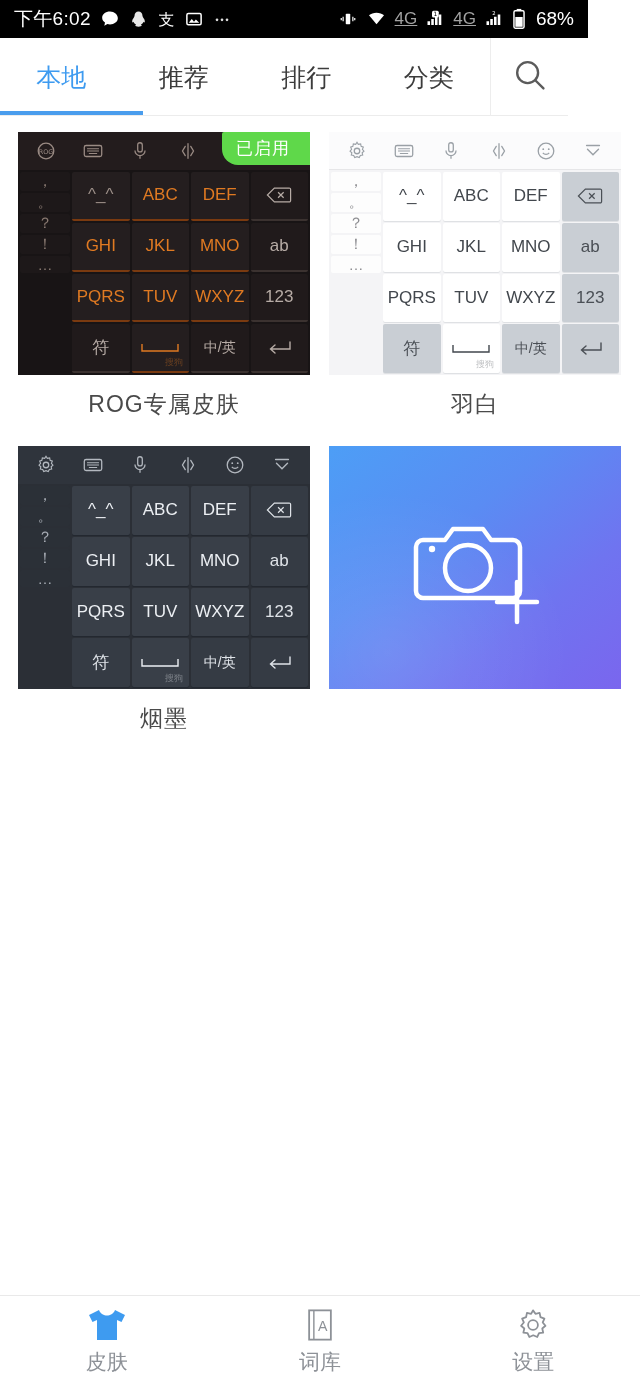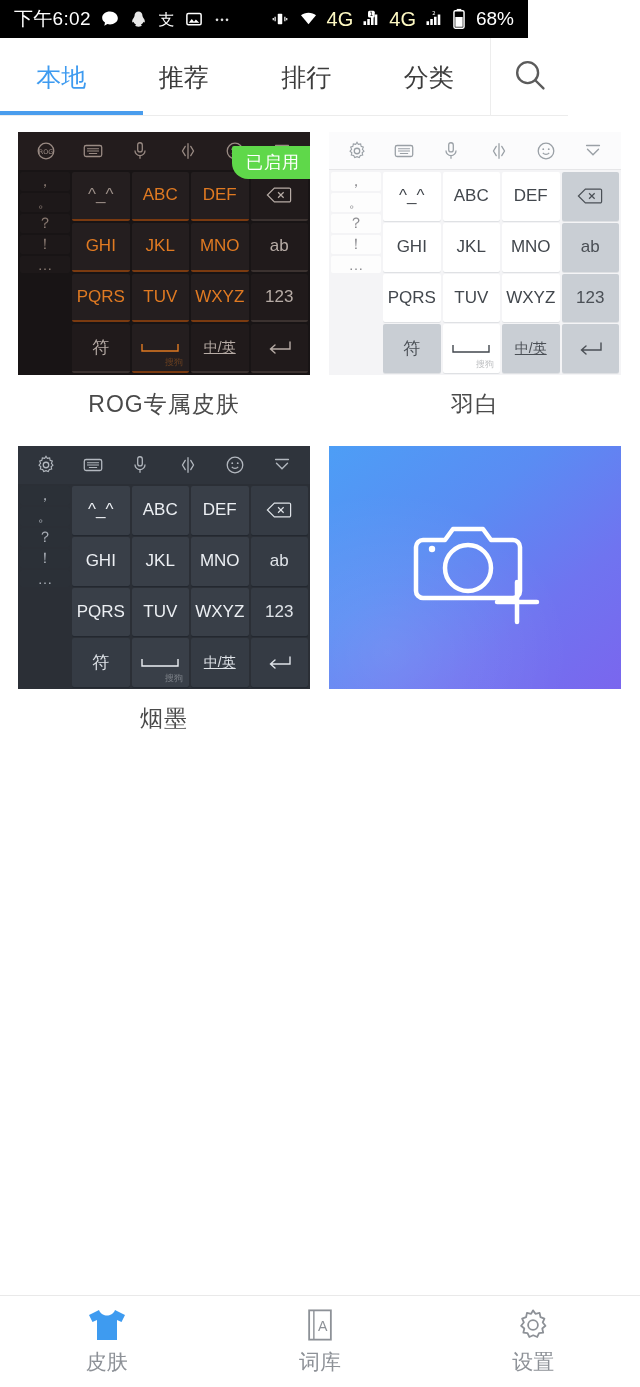--- a/index.html
+++ b/index.html
@@ -5,31 +5,31 @@
   * { box-sizing: border-box; margin: 0; padding: 0; }
   html, body {
     width: 640px; height: 1387px;
     font-family: "Liberation Sans", "DejaVu Sans", sans-serif;
     background: #ffffff;
     overflow: hidden;
   }
 
   
   .statusbar {
-    height: 38px; width: 528px;
+    height: 38px; width: 588px;
     background: #000000;
     display: flex; align-items: center;
     padding: 0 14px;
     color: #ffffff;
   }
   .sb-left { display: flex; align-items: center; gap: 9px; flex: 1; }
   .sb-time { font-size: 19px; letter-spacing: .3px; color:#fff; }
   .sb-right { display: flex; align-items: center; gap: 8px; }
   .sb-ico { display:inline-flex; align-items:center; justify-content:center; }
-  .sb-text { font-size: 20px; color: #fef9c3; }
+  .sb-text { font-size: 17px; color: #a3a3a3; text-decoration: underline; }
   .sb-batt-pct { font-size: 19px; color:#fff; margin-left:2px; }
 
   
   .tabbar {
     height: 78px; width: 568px;
     background: #ffffff;
     display: flex; align-items: center;
     position: relative;
     border-bottom: 1px solid #ececec;
   }
@@ -66,24 +66,24 @@
   }
   .cap {
     text-align: center;
     font-size: 23px; color: #4a4a4a;
     padding: 14px 0 18px 0;
     letter-spacing: 1px;
   }
 
   
   .badge {
-    position: absolute; top: 14px; right: 0;
+    position: absolute; top: 0; right: 0;
     background: #5fd84a;
     color: #ffffff; font-size: 17px;
-    padding: 5px 10px 5px 14px;
+    padding: 5px 20px 5px 14px;
     border-bottom-left-radius: 16px;
     border-top-left-radius: 2px;
     letter-spacing: 1px;
     z-index: 5;
   }
 
   
   .kb { width:100%; height:100%; display:flex; flex-direction:column; }
   .kb-toolbar {
     height: 38px; display:flex; align-items:center;
@@ -97,21 +97,21 @@
     flex:1; display:grid;
     grid-template-columns: repeat(4, 1fr);
     grid-template-rows: repeat(4, 1fr);
     gap: 2px;
   }
   .key {
     display:flex; align-items:center; justify-content:center;
     font-size: 17px; position: relative;
     border-radius: 2px;
   }
-  .key.small { font-size: 14px; text-decoration: underline; }
+  .key.small { font-size: 14px; }
 
   
   .kb.rog { background:#181415; }
   .kb.rog .kb-toolbar { background:#231c1d; }
   .kb.rog .kb-col-left .key { background:#1d1819; color:#8a7a72; font-size:15px; }
   .kb.rog .kb-main .key {
     background:#241e1f; color:#e07a22;
     border-bottom: 2px solid #7a3a10;
   }
   .kb.rog .kb-main .key.fn { color:#b7aca6; border-bottom-color:#3b3230; background:#201a1b;}

